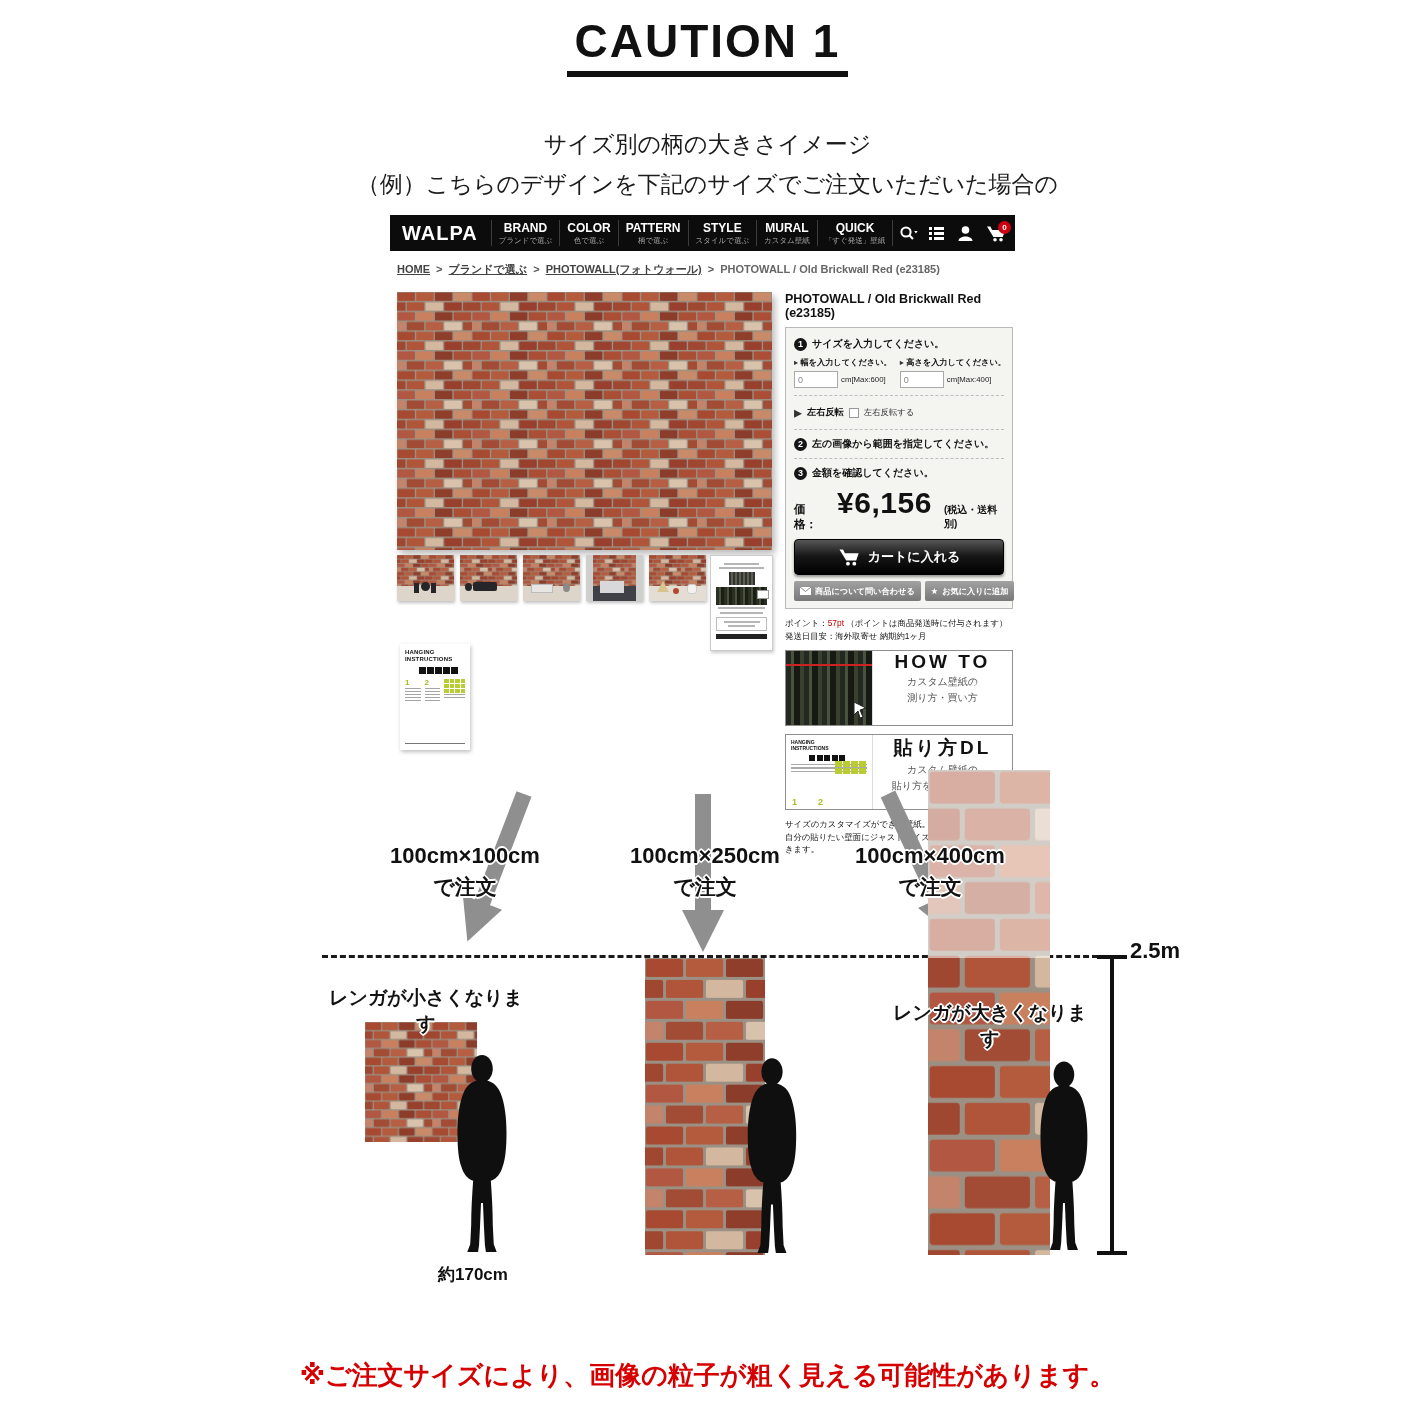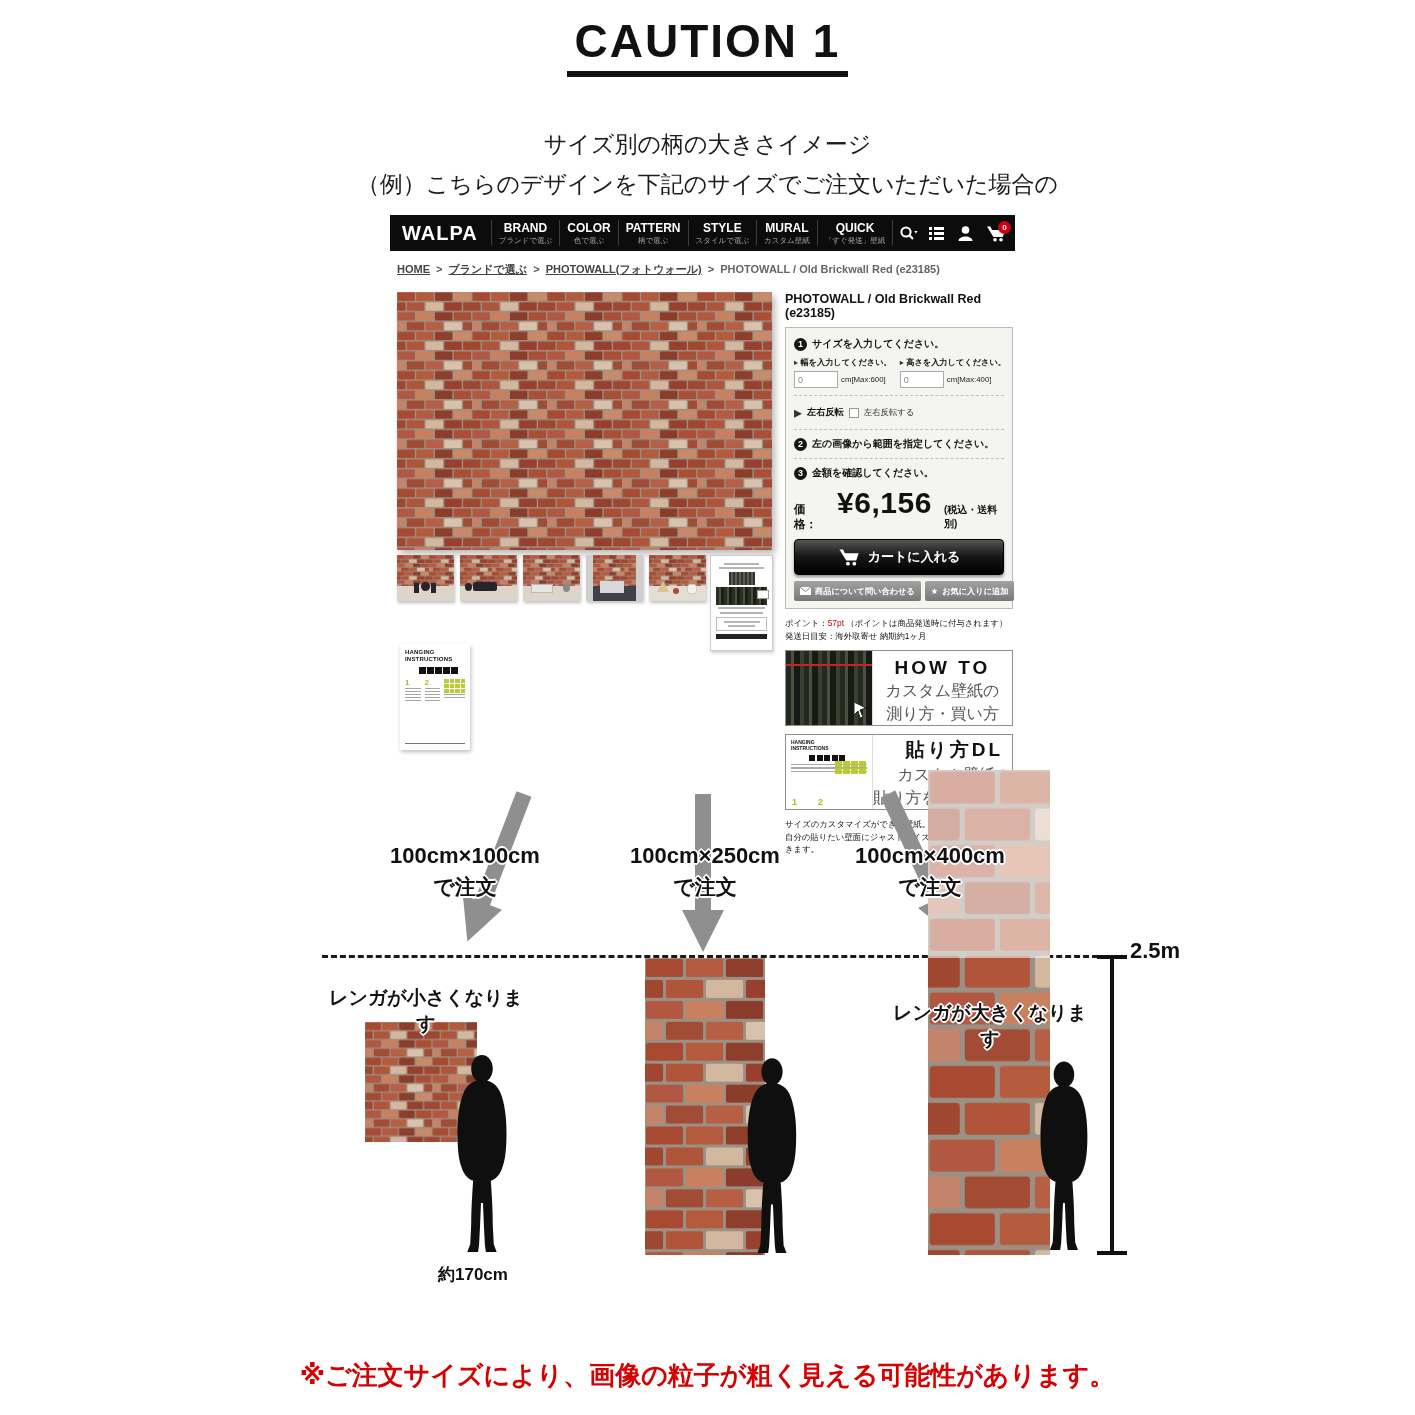--- a/index.html
+++ b/index.html
@@ -60,23 +60,23 @@
   .graybtn{height:20px;background:linear-gradient(#a2a2a2,#787878);border-radius:2px;color:#fff;font-size:8.2px;font-weight:700;display:flex;align-items:center;justify-content:center;gap:4px;cursor:pointer;padding:0 6px;white-space:nowrap;}
   .gb1{flex:1.35;} .gb2{flex:1;}
   .points{font-size:8.4px;margin-top:8px;line-height:1.45;}
   .red{color:#cc0000;}
   .shipline{font-size:8.4px;margin-top:2px;}
   .infobox{margin-top:8px;border:1px solid #8f8f8f;height:74px;display:flex;background:#fff;cursor:pointer;}
   .ib-img{flex:0 0 86px;position:relative;overflow:hidden;border-right:1px solid #ddd;}
   .forest{width:100%;height:100%;background:repeating-linear-gradient(90deg,#232820 0 5px,#49513f 5px 8px,#161a12 8px 14px,#39402f 14px 18px);}
   .redline{position:absolute;left:0;top:13px;width:100%;height:2px;background:#cc2222;}
   .cursor{position:absolute;right:5px;bottom:7px;}
-  .ib-txt{flex:1;display:flex;flex-direction:column;align-items:center;justify-content:flex-end;}
+  .ib-txt{flex:1;display:flex;flex-direction:column;align-items:center;justify-content:flex-start;}
   .ib-title{font-size:19px;font-weight:800;letter-spacing:3px;white-space:nowrap;}
-  .ib-sub{font-size:16px;color:#555;margin-top:2px;white-space:nowrap;}
+  .ib-sub{font-size:10px;color:#555;margin-top:2px;white-space:nowrap;}
   .p-desc{font-size:8.4px;margin-top:8px;line-height:1.5;}
 
   
   .mini-hang{width:100%;height:100%;background:#fff;position:relative;padding:5px 5px;box-sizing:border-box;}
   .mh-title{font-size:5px;font-weight:800;line-height:5.5px;color:#111;}
   .mh-sq{display:flex;gap:1.5px;margin:4px 0 3px 18px;}
   .mh-sq i{width:6px;height:6px;background:#111;}
   .mh-grid{position:absolute;right:6px;top:26px;display:grid;grid-template-columns:repeat(4,7px);gap:1px;}
   .mh-grid i{width:7px;height:6px;background:#b9cc33;}
   .mh-num{position:absolute;bottom:2px;font-size:9px;font-weight:800;color:#a7bc1e;}

